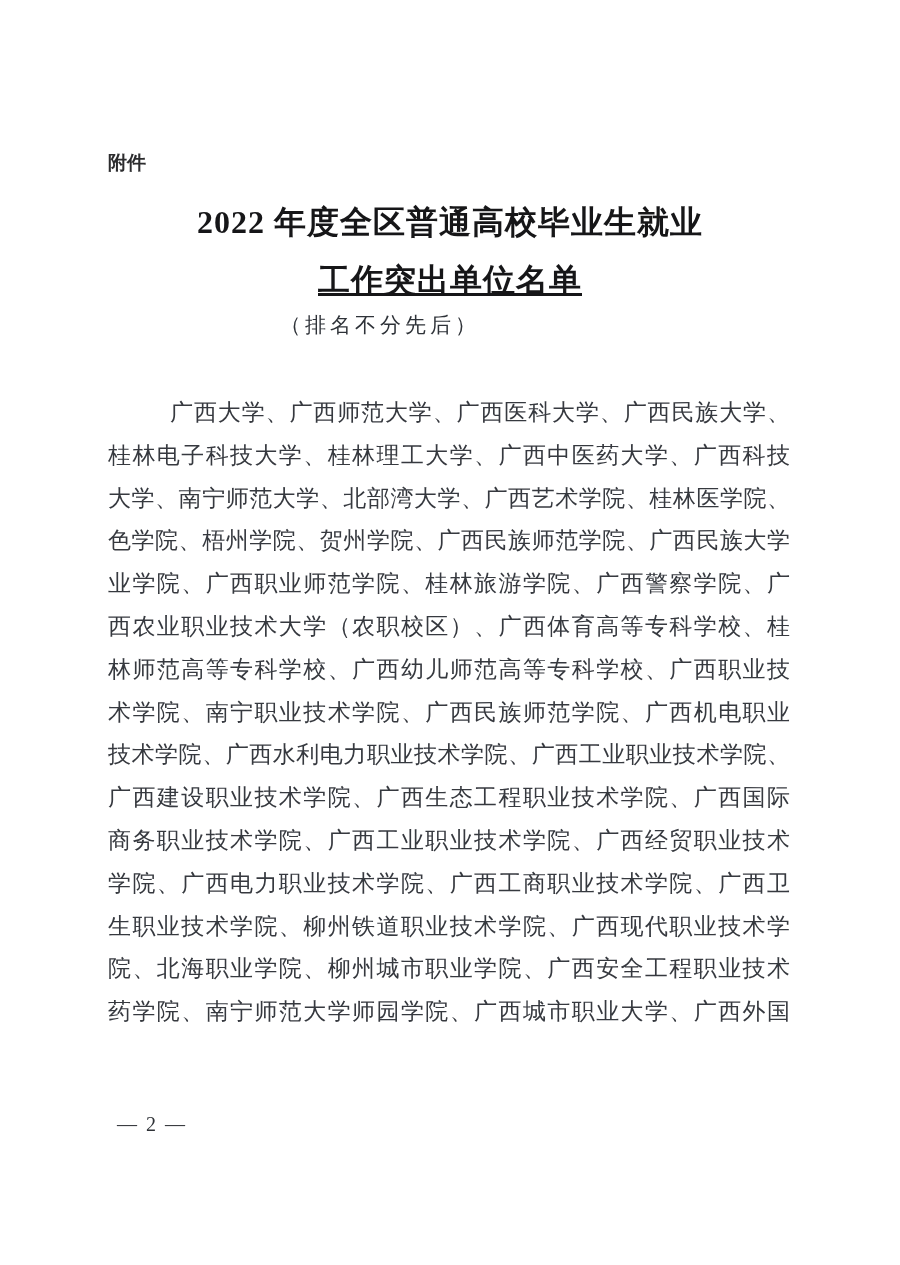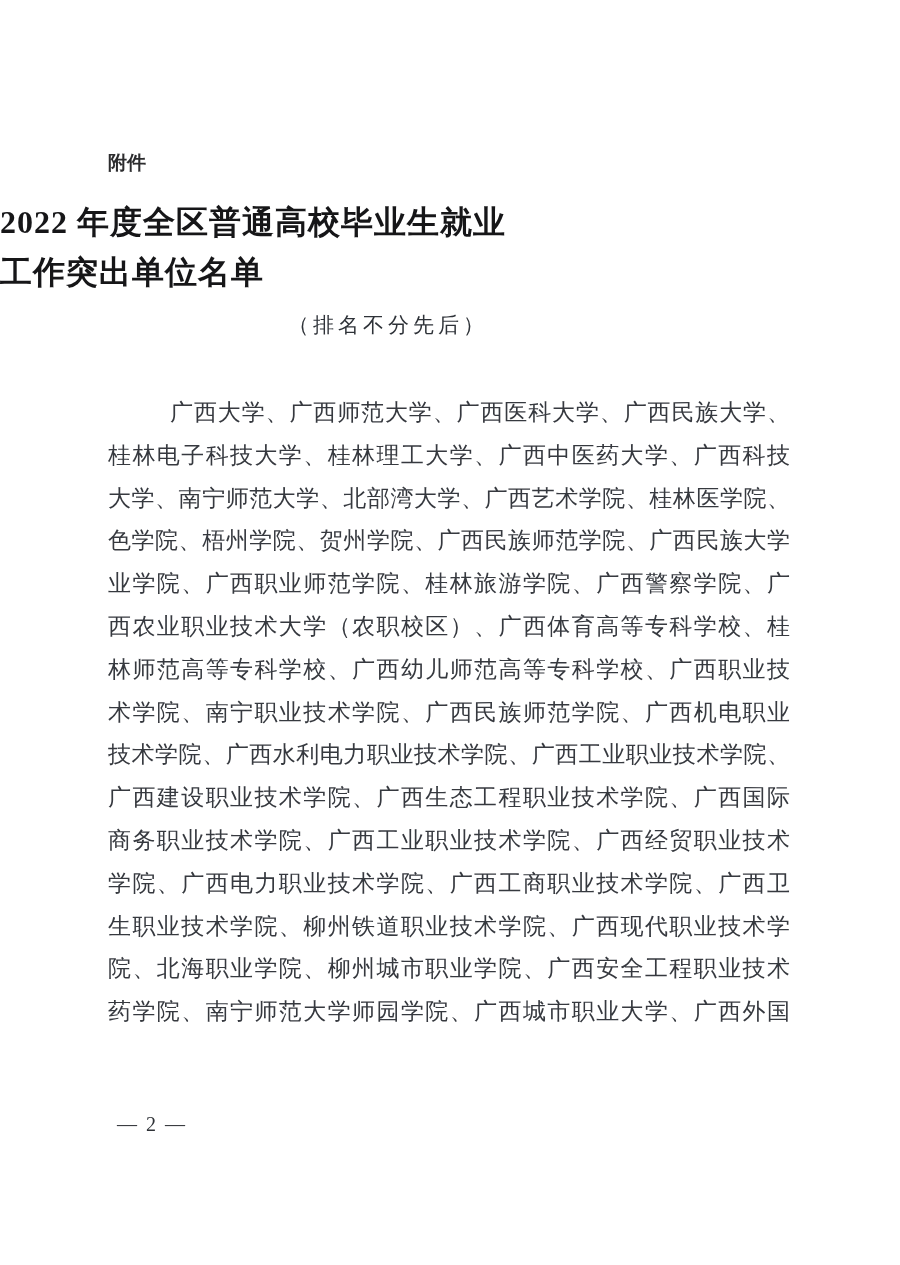--- a/index.html
+++ b/index.html
@@ -21,38 +21,38 @@
     top: 150px;
     font-family: "Liberation Sans", sans-serif;
     font-weight: 700;
     font-size: 19px;
     color: #2c2c2e;
   }
   .doc-title {
     position: absolute;
     left: 0;
     width: 900px;
+    text-align: center;
     font-weight: 700;
     font-size: 32px;
     letter-spacing: 1px;
     color: #161618;
     font-family: "Liberation Serif", serif;
   }
   .doc-title.line1 { top: 201px; }
-  .doc-title.line2 { top: 251px; }
+  .doc-title.line2 { top: 259px; text-decoration: underline; }
   .subtitle {
     position: absolute;
     top: 311px;
     left: 0;
     width: 760px;
     text-align: center;
     font-size: 21px;
     letter-spacing: 4px;
     color: #2e3238;
-    padding-left: 8px;
   }
   .body-block {
     position: absolute;
     left: 108px;
     top: 392px;
     width: 682px;
     font-size: 23px;
     color: #36393f;
   }
   .body-line {

